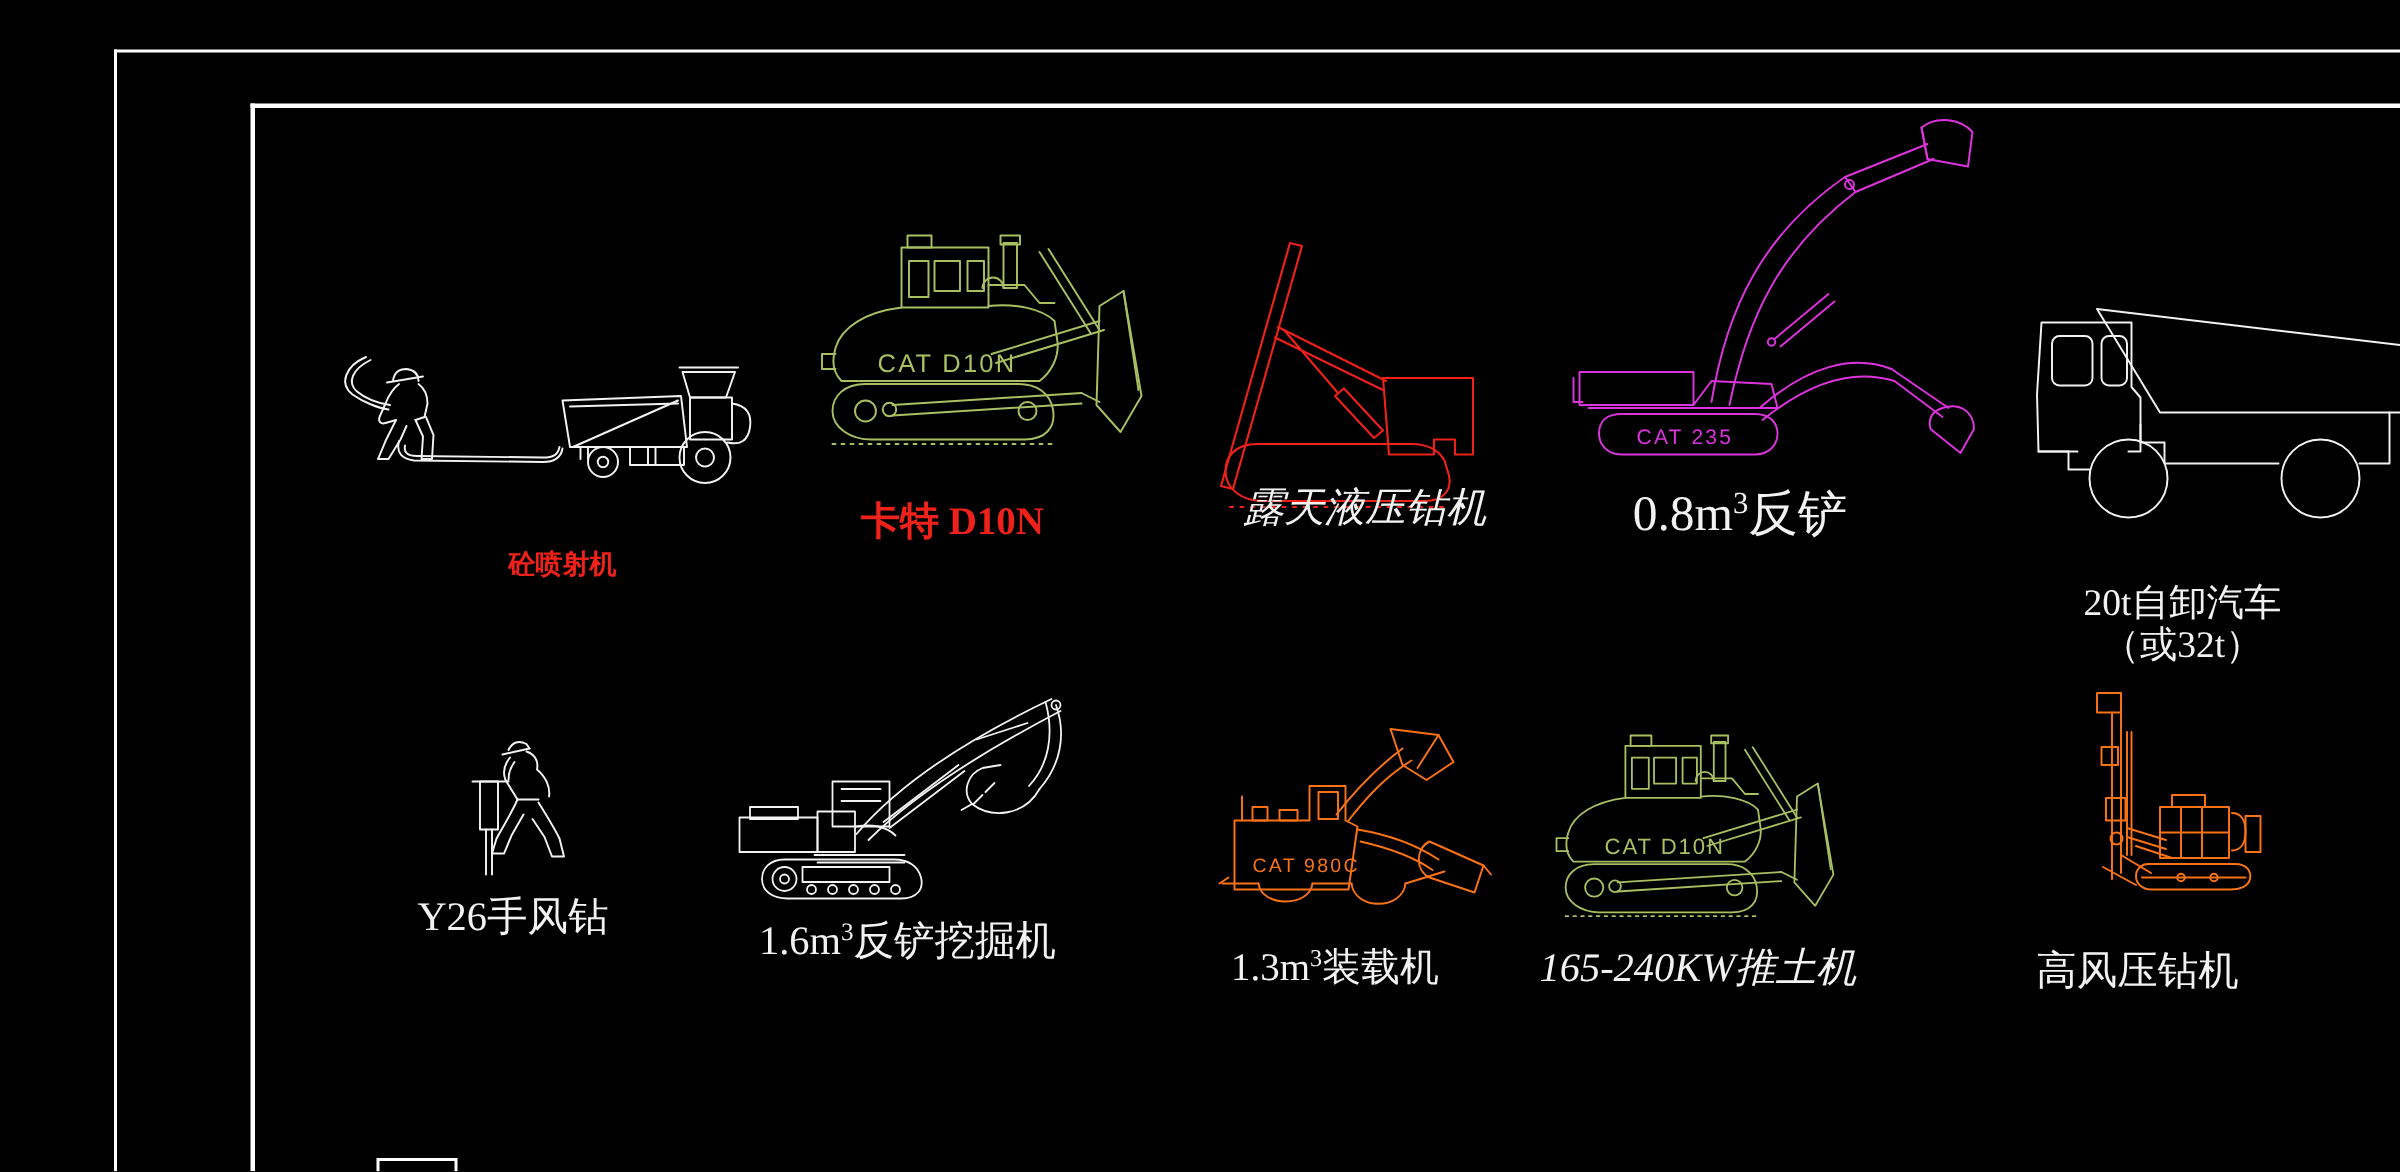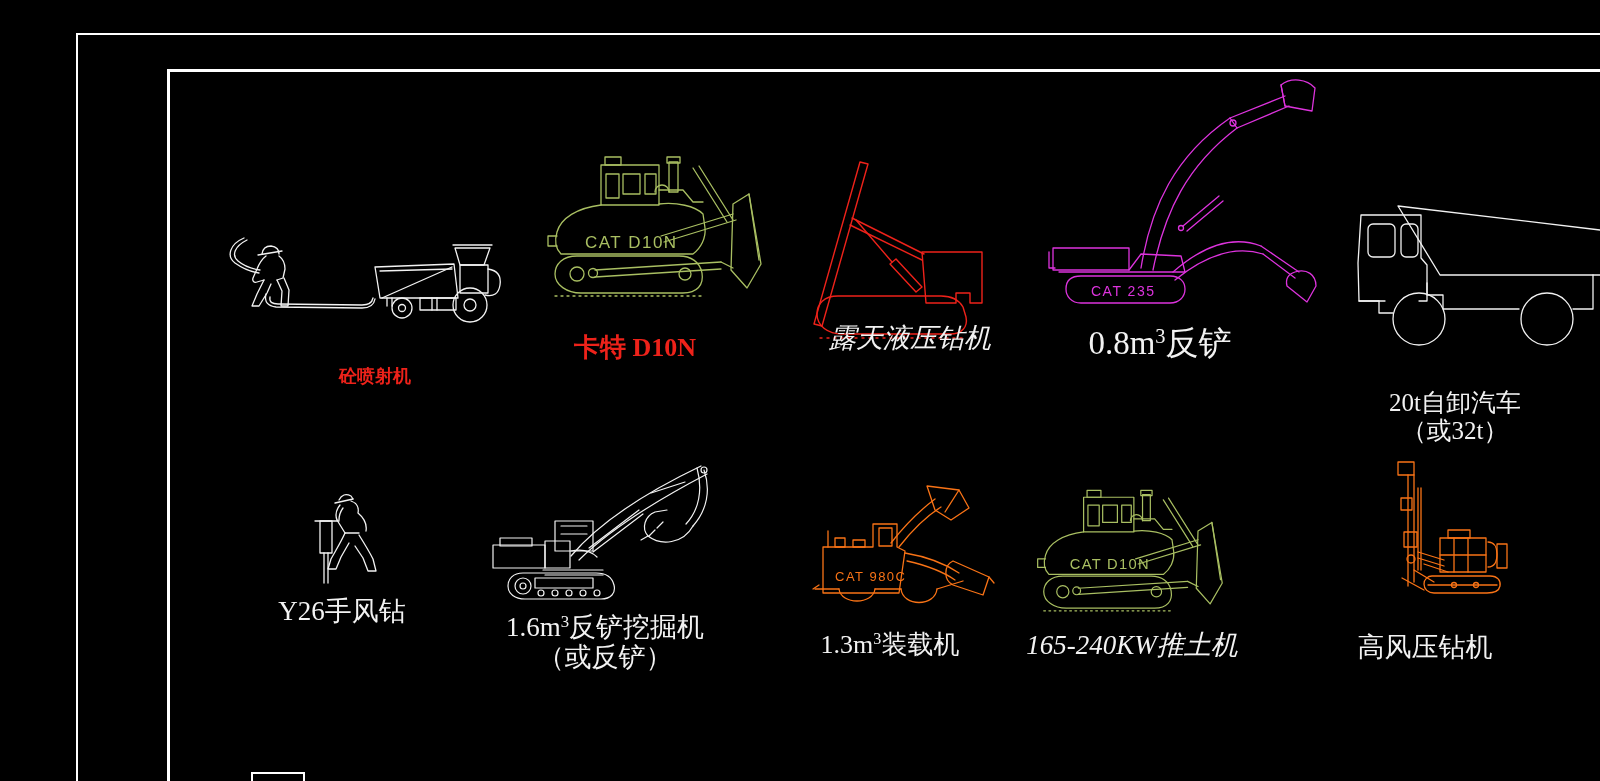--- a/index.html
+++ b/index.html
@@ -228,21 +228,20 @@
       <circle cx="86" cy="145" r="3"></circle>
       <circle cx="100" cy="145" r="3"></circle>
       <circle cx="114" cy="145" r="3"></circle>
       <rect x="52" y="130" width="58" height="10"></rect>
     </svg>
   </div>
   <div class="label c-white" style="left:480px;top:612px;width:250px;font-size:27px;">
     <div>
       <span>1.6m</span><sup>3</sup><span>反铲挖掘机</span>
     </div>
-    <div>（或反铲）</div>
   </div>
 
   <div class="machine c-cy" style="left:795px;top:481px;">
     <svg width="200" height="124" viewBox="0 0 200 124" fill="none" stroke="currentColor" stroke-width="1.3" stroke-linecap="round" stroke-linejoin="round">
 
       <path d="M28,66 H78 V43 H102 V66 L110,70 L104,112 H28 V66"></path>
       <path d="M33,50 V66"></path>
       <rect x="40" y="57" width="10" height="9"></rect>
       <rect x="58" y="59" width="12" height="7"></rect>
       <rect x="84" y="47" width="13" height="18"></rect>

